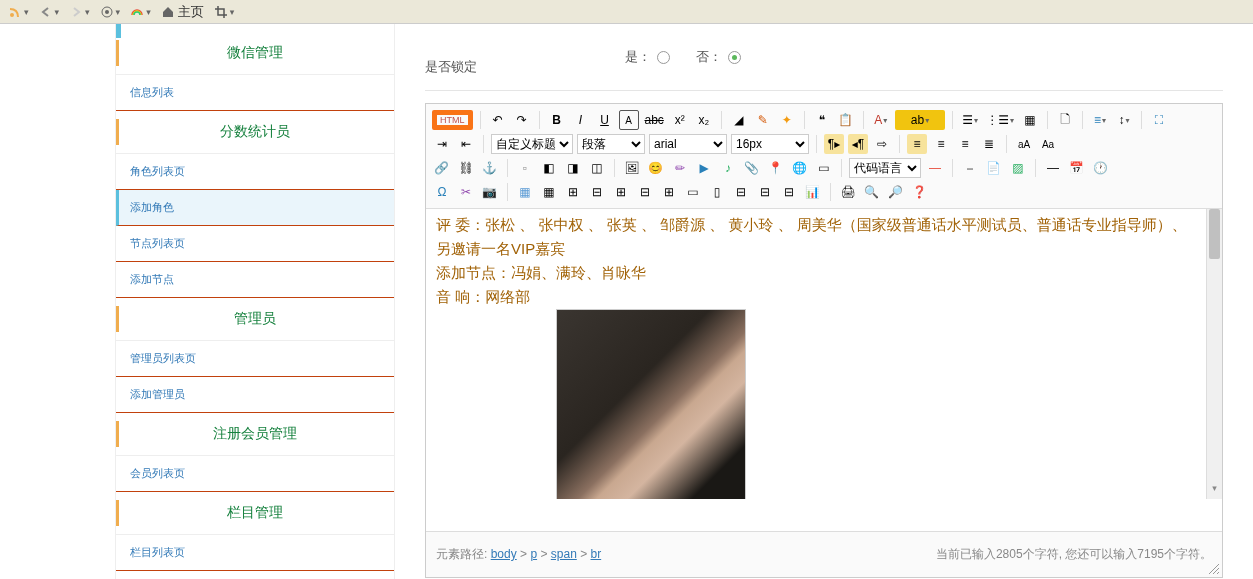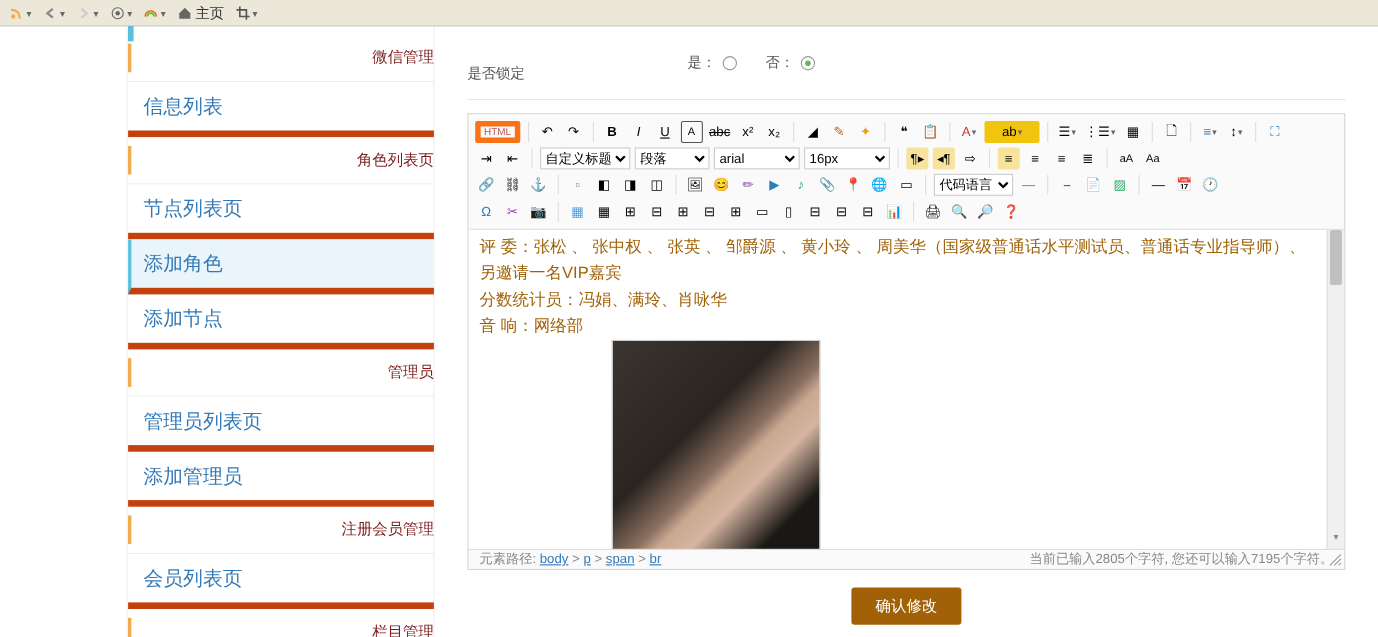--- a/index.html
+++ b/index.html
@@ -9,23 +9,23 @@
 .top-toolbar { height: 24px; background: #ebe8d9; border-bottom: 1px solid #ccc; display: flex; align-items: center; padding: 0 4px; gap: 2px; }
 .top-toolbar .tb-item { display: inline-flex; align-items: center; padding: 0 4px; cursor: pointer; }
 .top-toolbar .drop { font-size: 9px; color: #666; margin-left: 2px; }
 .top-toolbar svg { display: block; }
 
 .main-wrap { display: flex; height: calc(579px - 24px); }
 
 
 .sidebar { width: 280px; margin-left: 115px; border-left: 1px solid #eee; border-right: 1px solid #eee; overflow-y: auto; }
 .sidebar .blue-tab { width: 6px; height: 14px; background: #5bc0de; position: absolute; left: -1px; top: 0; }
-.sidebar .group-header { position: relative; padding: 12px 0; text-align: right; color: #7f1d1d; font-size: 14px; border-bottom: 1px solid #eee; }
+.sidebar .group-header { position: relative; padding: 12px 0; text-align: center; color: #15803d; font-size: 14px; border-bottom: 1px solid #eee; }
 .sidebar .group-header .orange-bar { position: absolute; left: -1px; top: 8px; width: 4px; height: 26px; background: #f0ad4e; }
-.sidebar .menu-item { display: block; padding: 10px 14px; color: #337ab7; border-bottom: 6px solid #c2410c; cursor: pointer; font-size: 18px; }
+.sidebar .menu-item { display: block; padding: 10px 14px; color: #337ab7; border-bottom: 1px solid #c2410c; cursor: pointer; font-size: 11px; }
 .sidebar .menu-item.active { background: #eaf5fb; border-left: 3px solid #5bc0de; padding-left: 11px; }
 
 
 .content { flex: 1; padding: 0 30px 20px 30px; overflow: hidden; }
 
 .form-row { display: flex; border-bottom: 1px solid #e5e5e5; padding: 14px 0; }
 .form-row .lbl { width: 200px; color: #555; margin-top: 20px; }
 .form-row .val { display: flex; align-items: center; gap: 6px; color: #555; }
 .radio { width: 13px; height: 13px; border: 1px solid #999; border-radius: 50%; display: inline-flex; align-items: center; justify-content: center; }
 .radio .dot { width: 5px; height: 5px; background: #5cb85c; border-radius: 50%; }
@@ -41,21 +41,21 @@
 
 .editor-content { position: relative; height: 290px; background: #fff; display: flex; }
 .editor-inner { flex: 1; padding: 4px 10px; font-size: 15px; line-height: 1.6; color: #a16207; overflow: hidden; }
 .editor-inner p { margin: 0; }
 .editor-scrollbar { width: 16px; background: #f0f0f0; border-left: 1px solid #ddd; position: relative; }
 .scroll-thumb { position: absolute; left: 2px; right: 2px; top: 0; height: 50px; background: #c0c0c0; border-radius: 2px; }
 .scroll-arrow { position: absolute; bottom: 0; left: 0; right: 0; height: 16px; text-align: center; font-size: 9px; color: #888; }
 
 .photo { width: 190px; height: 195px; background: linear-gradient(135deg, #3a3530 0%, #2a2520 40%, #8b7060 55%, #c9a890 60%, #d4b5a0 68%, #1a1815 85%); margin-left: 120px; border: 1px solid #ccc; }
 
-.editor-footer { display: flex; justify-content: space-between; align-items: center; border-top: 1px solid #ddd; padding: 0 10px; font-size: 12px; color: #888; background: #fafafa; }
+.editor-footer { display: flex; justify-content: space-between; align-items: center; border-top: 1px solid #ddd; padding: 14px 10px; font-size: 12px; color: #888; background: #fafafa; margin-top: 32px; }
 .path-links a { color: #337ab7; text-decoration: underline; cursor: pointer; }
 .resize-handle { position: absolute; right: 2px; bottom: 2px; width: 12px; height: 12px; }
 .editor-footer-wrap { position: relative; }
 
 .submit-row { text-align: center; padding: 16px 0; }
 .submit-btn { background: #a16207; color: #fff; border: none; padding: 8px 22px; font-size: 14px; border-radius: 3px; cursor: pointer; }
 </style>
 </head>
 <body>
 
@@ -108,23 +108,24 @@
     </span>
 </div>
 
 <div class="main-wrap">
   <div class="sidebar">
     <div style="position:relative;height:8px">
         <span class="blue-tab"></span>
       </div>
     <div class="group-header"><span class="orange-bar"></span><span>微信管理</span></div>
     <a class="menu-item">信息列表</a>
-    <div class="group-header"><span class="orange-bar"></span><span>角色列表页</span></div>
+    <div class="group-header"><span class="orange-bar"></span><span>分数统计员</span></div>
+    <a class="menu-item">角色列表页</a>
+    <a class="menu-item active">添加角色</a>
     <a class="menu-item">节点列表页</a>
-    <a class="menu-item active">添加角色</a>
     <a class="menu-item">添加节点</a>
     <div class="group-header"><span class="orange-bar"></span><span>管理员</span></div>
     <a class="menu-item">管理员列表页</a>
     <a class="menu-item">添加管理员</a>
     <div class="group-header"><span class="orange-bar"></span><span>注册会员管理</span></div>
     <a class="menu-item">会员列表页</a>
     <div class="group-header"><span class="orange-bar"></span><span>栏目管理</span></div>
     <a class="menu-item">栏目列表页</a>
 
   </div>
@@ -266,21 +267,21 @@
           <span class="tb-btn">🖨</span>
           <span class="tb-btn">🔍</span>
           <span class="tb-btn">🔎</span>
           <span class="tb-btn">❓</span>
         </div>
       </div>
 
       <div class="editor-content">
         <div class="editor-inner">
           <p>评     委：张松 、 张中权 、 张英 、 邹爵源 、 黄小玲 、 周美华（国家级普通话水平测试员、普通话专业指导师）、另邀请一名VIP嘉宾</p>
-          <p>分数统计员：冯娟、满玲、肖咏华</p>
+          <p>添加节点：冯娟、满玲、肖咏华</p>
           <p>音     响：网络部</p>
           <div class="photo"></div>
 
         </div>
         <div class="editor-scrollbar">
           <div class="scroll-thumb"></div>
           <div class="scroll-arrow">▾</div>
         </div>
       </div>
 

